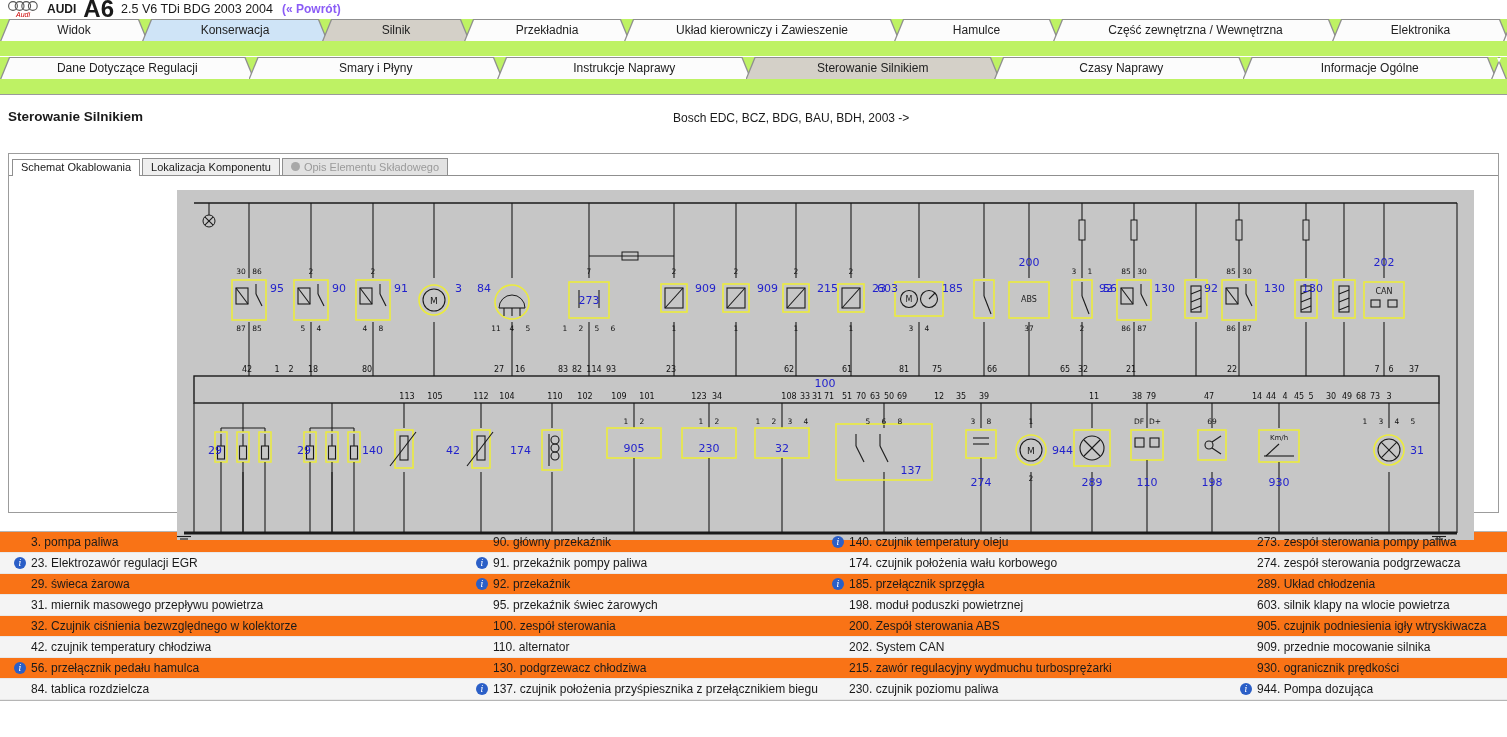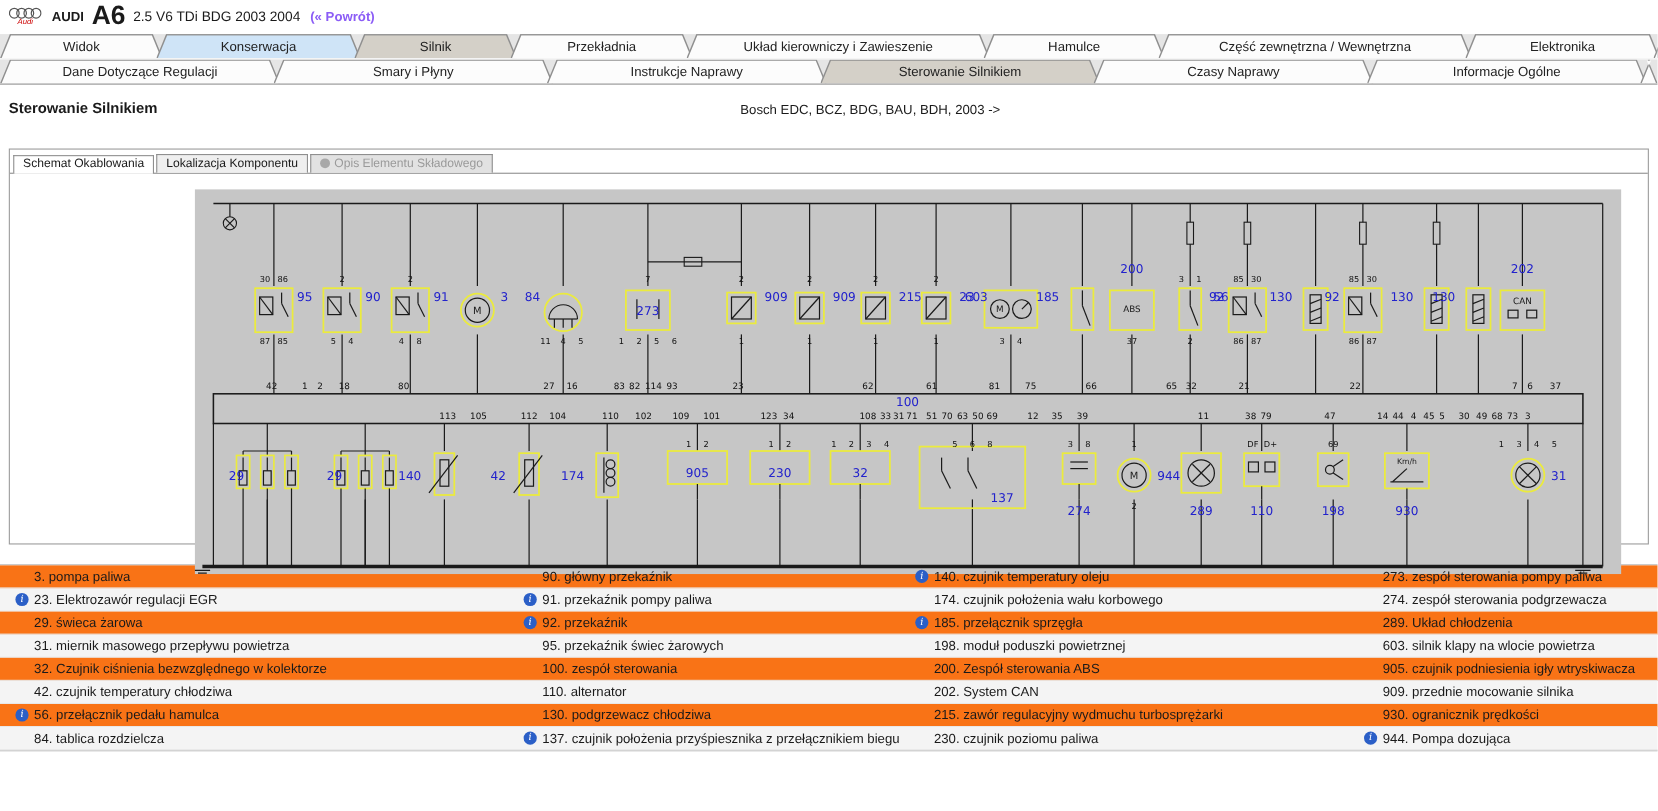--- a/index.html
+++ b/index.html
@@ -1,29 +1,29 @@
 <!DOCTYPE html>
 <html><head>
 <meta charset="utf-8">
 <style>
   html,body{margin:0;padding:0;}
   body{width:1507px;height:737px;background:#fff;overflow:hidden;position:relative;
        font-family:"Liberation Sans",sans-serif;color:#1a1a1a;}
 
   
-  .header{height:30px;display:flex;align-items:center;padding-left:6px;gap:7px;}
+  .header{height:18px;display:flex;align-items:center;padding-left:6px;gap:7px;}
   .logo{width:34px;height:26px;display:flex;flex-direction:column;align-items:center;justify-content:center;}
   .logo .audi-word{color:#c00;font-size:7px;font-style:italic;line-height:6px;}
   .brand{font-weight:bold;font-size:12px;}
   .model{font-weight:bold;font-size:24px;}
   .spec{font-size:12.5px;}
   .back{color:#8b5cf6;font-weight:bold;font-size:12px;cursor:pointer;margin-left:2px;}
 
   
-  .tabrow{display:flex;background:#e5e5e5;height:22px;margin-top:1px;}
+  .tabrow{display:flex;background:#bef264;height:37px;margin-top:1px;}
   .tab{position:relative;height:22px;display:flex;align-items:center;justify-content:center;
        font-size:12px;color:#222;cursor:pointer;flex:0 0 auto;}
   .tab+.tab{margin-left:-6px;}
   .tab::before{content:"";position:absolute;inset:0;background:#8f8f8f;
        clip-path:polygon(9px 0,calc(100% - 9px) 0,100% 100%,0 100%);}
   .tab::after{content:"";position:absolute;inset:0;background:var(--fill,#fcfcfc);
        clip-path:polygon(10px 1px,calc(100% - 10px) 1px,calc(100% - 1.4px) 100%,1.4px 100%);}
   .tab>span{position:relative;z-index:1;white-space:nowrap;overflow:hidden;padding:0 12px;}
   .tab.active{--fill:#d4d0c8;}
   .tab.highlight{--fill:#cfe4f7;}

